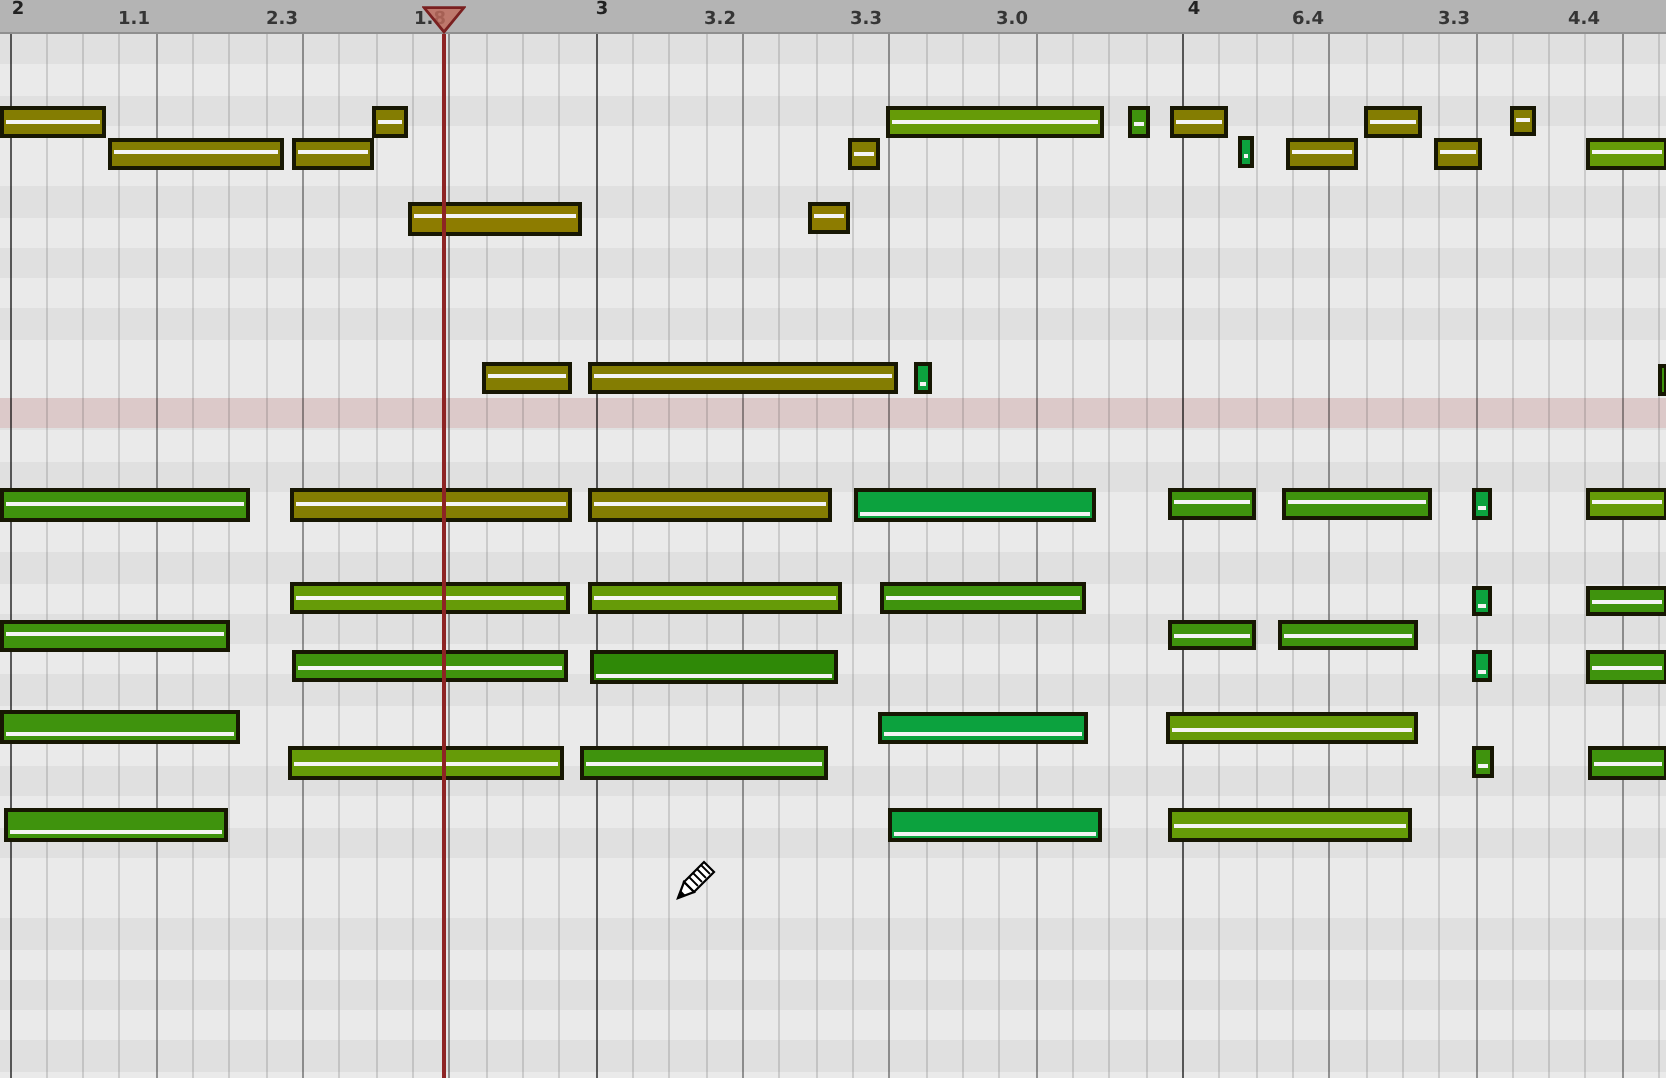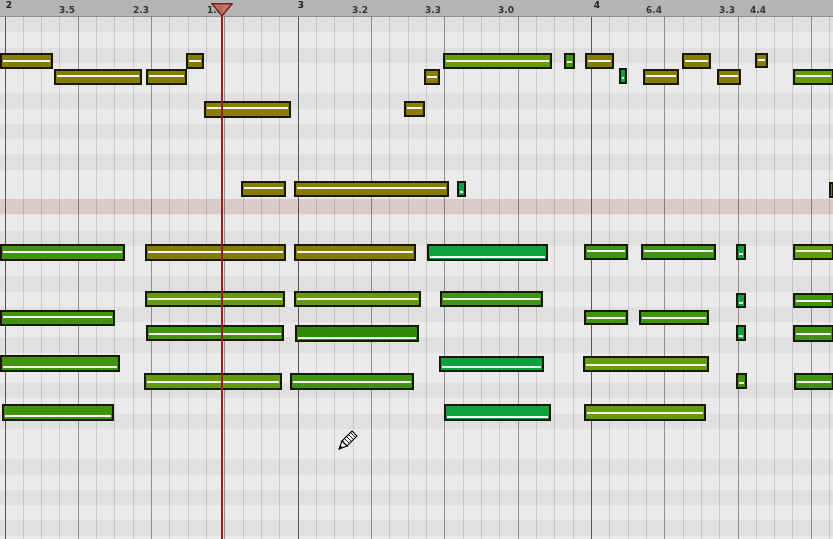--- a/index.html
+++ b/index.html
@@ -258,29 +258,29 @@
       </div>
       <div class="note" style="left: 584px; top: 404px; width: 122px; height: 17px; background: rgb(102, 155, 8); border-color: rgb(23, 23, 3);">
         <div class="vel" style="top: 6px; background: rgb(244, 244, 244);"></div>
       </div>
     </div>
 
   <div class="ruler">
       <div class="rlabel bar" style="left: 9px; top: 1px;">2</div>
       <div class="rlabel bar" style="left: 301px; top: 1px;">3</div>
       <div class="rlabel bar" style="left: 597px; top: 1px;">4</div>
-      <div class="rlabel" style="left: 67px; top: 6px;">3.5</div>
+      <div class="rlabel" style="left: 67px; top: 6px;">1.1</div>
       <div class="rlabel" style="left: 141px; top: 6px;">2.3</div>
       <div class="rlabel" style="left: 215px; top: 6px;">1.8</div>
       <div class="rlabel" style="left: 360px; top: 6px;">3.2</div>
       <div class="rlabel" style="left: 433px; top: 6px;">3.3</div>
       <div class="rlabel" style="left: 506px; top: 6px;">3.0</div>
       <div class="rlabel" style="left: 654px; top: 6px;">6.4</div>
       <div class="rlabel" style="left: 727px; top: 6px;">3.3</div>
-      <div class="rlabel" style="left: 758px; top: 6px;">4.4</div>
+      <div class="rlabel" style="left: 792px; top: 6px;">4.4</div>
     </div>
 
   <div class="playhead-line" style="left: 221px; background: rgb(141, 36, 36);"></div>
 
   <svg class="ph-tri" width="22" height="14" viewBox="0 0 22 14" style="left: 211px; top: 3px;">
     <polygon points="1,0.8 21,0.8 11,13" fill-opacity="0.82" stroke-width="1.4" fill="#c06a5c" stroke="#7a2020"></polygon>
   </svg>
 
   <svg class="cursor" width="27" height="27" viewBox="0 0 27 27" style="left: 334px; top: 426px;">
     <polygon points="8,15 18,5 23,10 13,20" fill="#ffffff" stroke="#000" stroke-width="1.1"></polygon>

